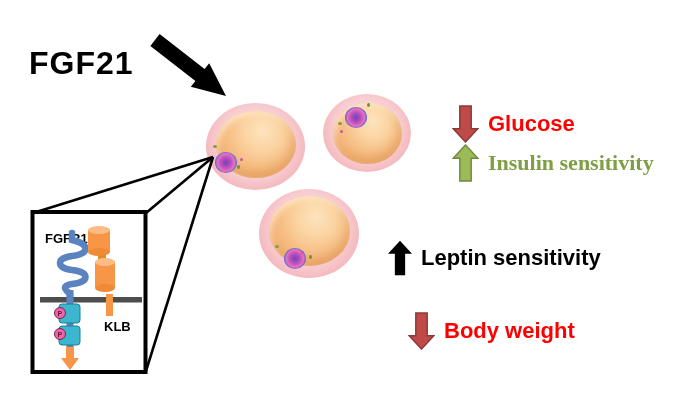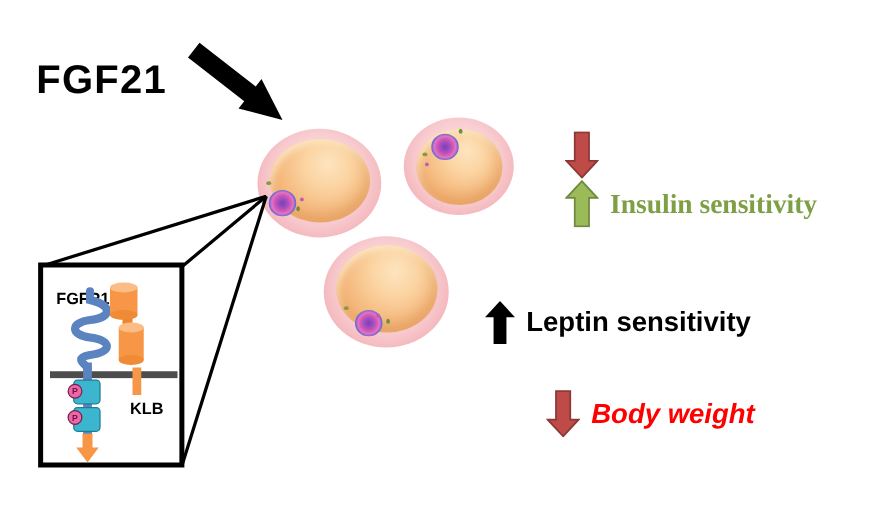--- a/index.html
+++ b/index.html
@@ -129,37 +129,38 @@
     <polygon points="38,141 46,141 46,152 51,152 42,164 33,152 38,152" fill="#f79646"></polygon>
 
     <text x="76" y="125" class="inset-label">KLB</text>
   </svg>
 
 
   <div class="effect-row" style="left:452px;top:105px;">
     <svg width="27" height="38" viewBox="0 0 28 40">
       <polygon class="a-red" points="14,39 27,25 20,25 20,1 8,1 8,25 1,25"></polygon>
     </svg>
+    <span class="effect-label c-red">Glucose</span>
   </div>
 
   <div class="effect-row" style="left:452px;top:144px;">
     <svg width="27" height="38" viewBox="0 0 28 40">
       <polygon class="a-green" points="14,1 27,15 20,15 20,39 8,39 8,15 1,15"></polygon>
     </svg>
     <span class="effect-label c-green">Insulin sensitivity</span>
   </div>
 
   <div class="effect-row" style="left:388px;top:238px;">
     <svg width="24" height="40" viewBox="0 0 28 40">
       <polygon class="a-black" points="14,0 28,15 20,15 20,40 8,40 8,15 0,15"></polygon>
     </svg>
     <span class="effect-label c-black">Leptin sensitivity</span>
   </div>
 
 
-  <div class="effect-row" style="left:437px;top:312px;font-style:italic;">
+  <div class="effect-row" style="left:408px;top:312px;">
     <svg width="27" height="38" viewBox="0 0 28 40">
       <polygon class="a-red" points="14,39 27,25 20,25 20,1 8,1 8,25 1,25"></polygon>
     </svg>
     <span class="effect-label c-red">Body weight</span>
   </div>
 
 </div>
 
 </body></html>

